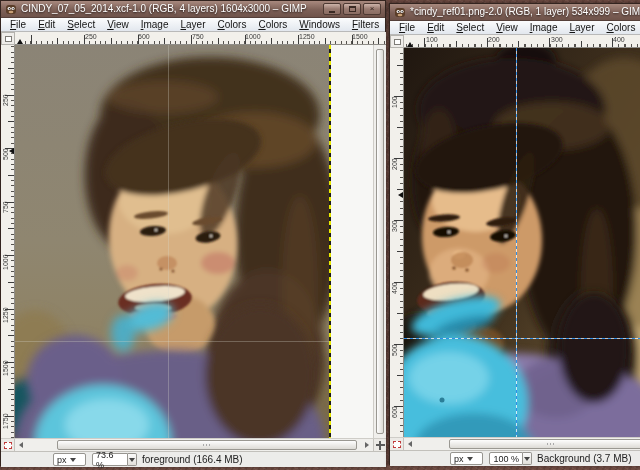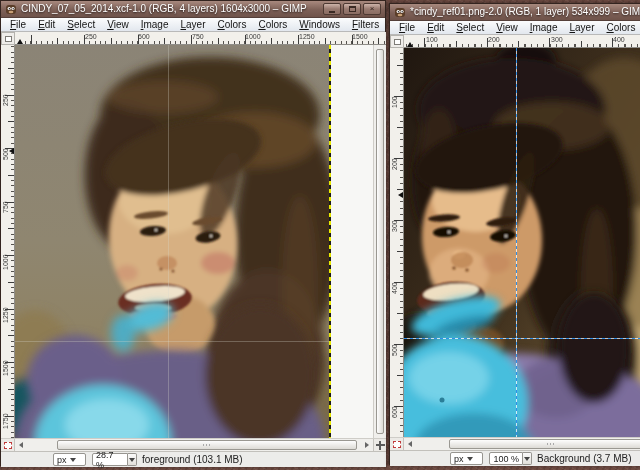--- a/index.html
+++ b/index.html
@@ -285,26 +285,26 @@
     </div>
     <div class="navbtn" style="right:0;"></div>
   </div>
 
   <div class="statusbar" style="left:0; top:450px; width:385px;">
     <div class="combo" style="margin-left:52px; width:33px;">
       <span>px</span>
       <div class="combo-arrow"></div>
     </div>
     <div class="combo" style="margin-left:6px; width:36px; justify-content:flex-end; border-radius:2px 0 0 2px;">
-      <span>28.7 %</span>
+      <span>73.6 %</span>
     </div>
     <div class="zoom-btn">
         <div class="combo-arrow"></div>
       </div>
-    <span class="status-msg">foreground (103.1 MB)</span>
+    <span class="status-msg">foreground (166.4 MB)</span>
   </div>
 </div>
 
 <div class="window" style="left:389px; top:3px; width:260px; height:462px;">
 
   <div class="titlebar">
     <svg class="title-icon" viewBox="0 0 12 12">
       <rect x="1" y="2" width="10" height="9" rx="3" fill="#5a3d28"></rect>
       <circle cx="4.2" cy="5.5" r="1.6" fill="#fff"></circle>
         <circle cx="8" cy="5.5" r="1.6" fill="#fff"></circle>

